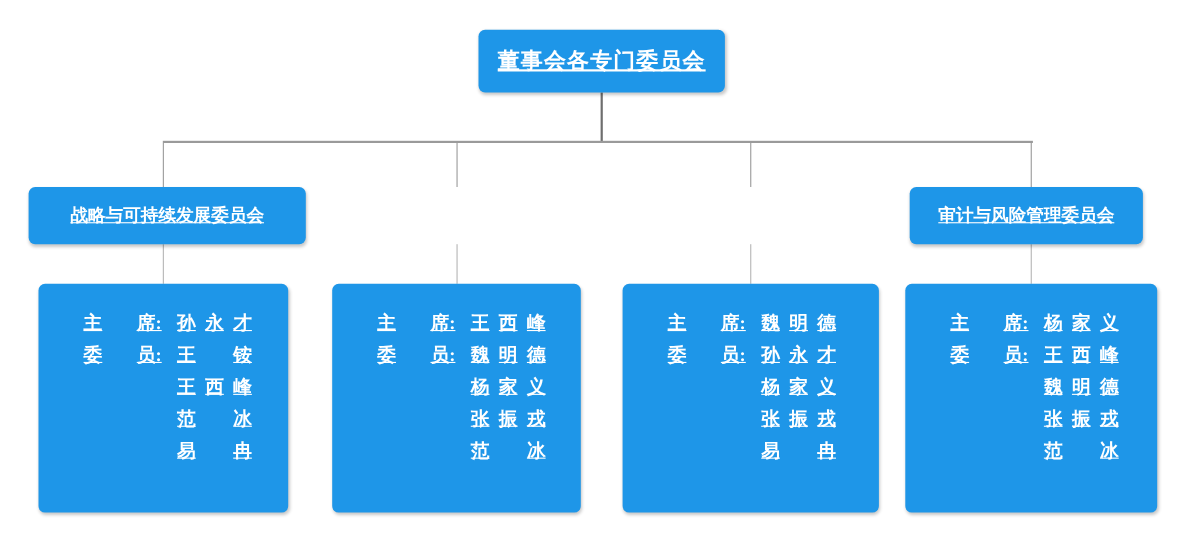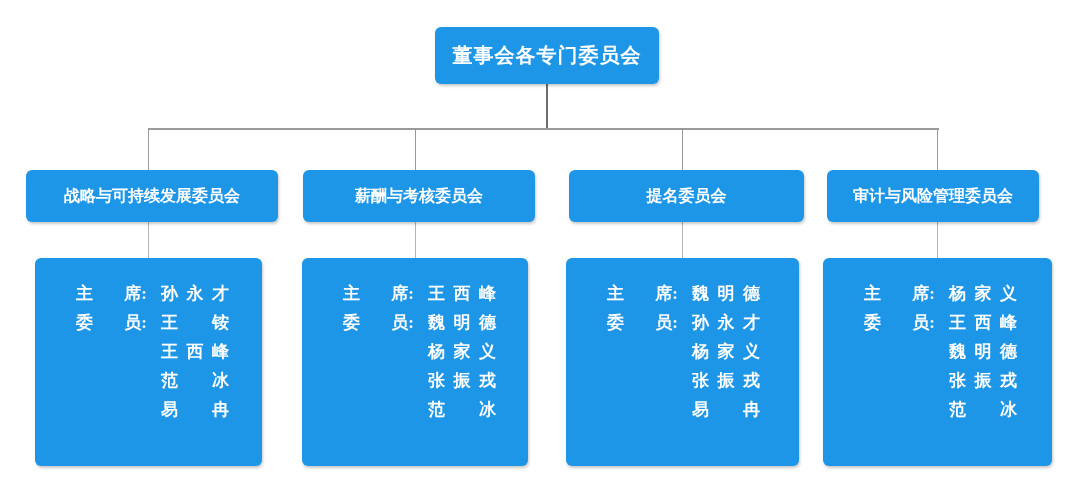--- a/index.html
+++ b/index.html
@@ -13,20 +13,21 @@
   .canvas{
     position:relative;width:1090px;height:499px;background:#FFFFFF;overflow:hidden;
     font-family:"Liberation Serif","DejaVu Serif",serif;
     font-weight:bold;
   }
   .node{
     position:absolute;background:var(--node-blue);color:var(--node-text);
     border-radius:6px;display:flex;align-items:center;justify-content:center;
     box-shadow:1px 2px 3px rgba(0,0,0,0.22);
     box-sizing:border-box;
+    text-decoration:underline;
   }
   .root-node{left:435px;top:27px;width:224px;height:57px;font-size:20px;letter-spacing:1px;}
   .hdr{top:170px;height:52px;font-size:16px;}
   .hdr1{left:26px;width:252px;}
   .hdr2{left:303px;width:232px;}
   .hdr3{left:569px;width:235px;}
   .hdr4{left:827px;width:212px;}
   .det{top:258px;height:208px;display:block;font-size:17px;}
   .det1{left:35px;width:227px;}
   .det2{left:302px;width:226px;}
@@ -59,26 +60,20 @@
   <div class="cline mid c3"></div>
   <div class="cline mid c4"></div>
 
   <div class="node root-node">
     <span>董事会各专门委员会</span>
   </div>
 
   <div class="node hdr hdr1">
     <span>战略与可持续发展委员会</span>
   </div>
-  <div class="node hdr hdr2">
-    <span>薪酬与考核委员会</span>
-  </div>
-  <div class="node hdr hdr3">
-    <span>提名委员会</span>
-  </div>
   <div class="node hdr hdr4">
     <span>审计与风险管理委员会</span>
   </div>
 
   <div class="node det det1">
     <div class="det-inner">
       <div class="line">
         <span class="lbl">
             <span>主</span>
             <span>席:</span>

